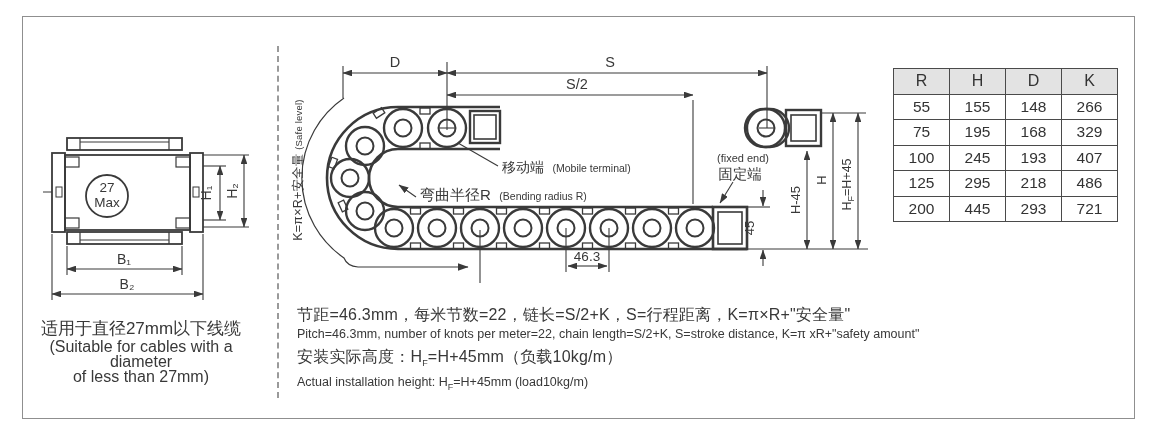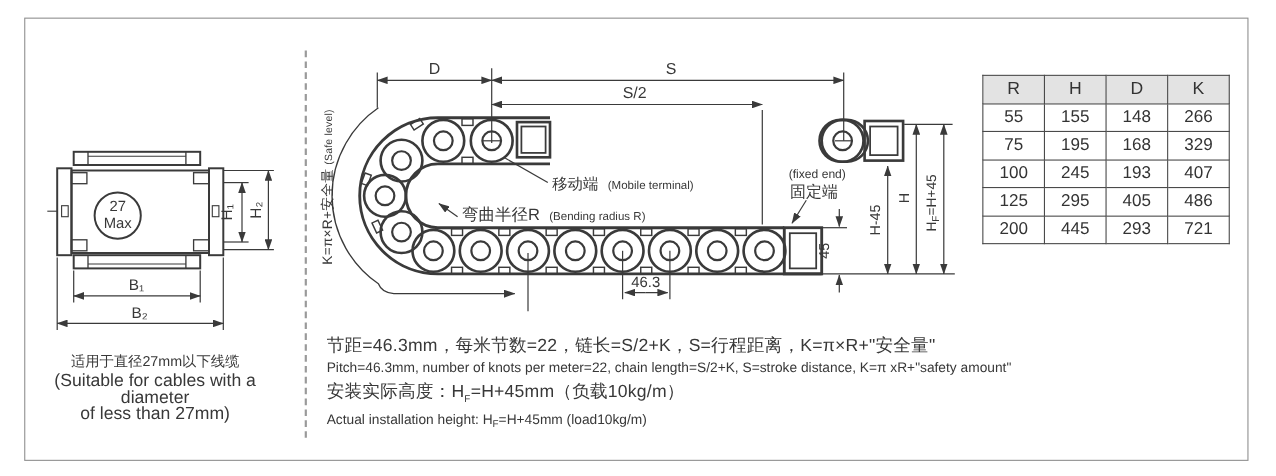--- a/index.html
+++ b/index.html
@@ -8,21 +8,21 @@
   .frame{position:absolute;left:22px;top:16px;width:1111px;height:401px;border:1.5px solid #8f8f8f;}
   .divider{position:absolute;left:277px;top:46px;height:352px;width:0;border-left:2px dashed #9a9a9a;}
   svg.linework{position:absolute;left:0;top:0;width:1160px;height:433px;}
   svg.linework text{fill:#383838;}
   .vlabel{position:absolute;transform:rotate(-90deg);white-space:nowrap;text-align:center;}
   .safe-label{left:184px;top:161px;width:230px;height:18px;font-size:12.5px;letter-spacing:.2px;}
   .safe-label .sub{font-size:9.5px;}
   .hf-label{left:791px;top:177px;width:112px;height:15px;font-size:12.5px;}
   .hf-label sub{font-size:9px;}
   .caption{position:absolute;left:30px;top:319px;width:222px;text-align:center;}
-  .caption .cn{font-size:13px;line-height:20px;}
+  .caption .cn{font-size:17px;line-height:20px;}
   .caption .en{font-size:16px;line-height:15px;}
   .notes{position:absolute;left:297px;top:304px;width:720px;}
   .notes .cn{font-size:16px;line-height:22px;font-weight:500;letter-spacing:.2px;}
   .notes .en{font-size:12.5px;line-height:17px;margin-bottom:3px;}
   .notes sub{font-size:9px;}
   table.spec{position:absolute;left:893px;top:68px;width:225px;border-collapse:collapse;
              font-size:15.5px;color:#333;}
   table.spec th,table.spec td{border:1.5px solid #4a4a4a;text-align:center;height:24.5px;padding:0;width:25%;}
   table.spec th{background:#e3e3e3;font-weight:normal;font-size:16px;}
 </style>
@@ -244,21 +244,21 @@
         </tr>
         <tr>
           <td>100</td>
           <td>245</td>
           <td>193</td>
           <td>407</td>
         </tr>
         <tr>
           <td>125</td>
           <td>295</td>
-          <td>405</td>
+          <td>218</td>
           <td>486</td>
         </tr>
         <tr>
           <td>200</td>
           <td>445</td>
           <td>293</td>
           <td>721</td>
         </tr>
       </tbody>
   </table>

